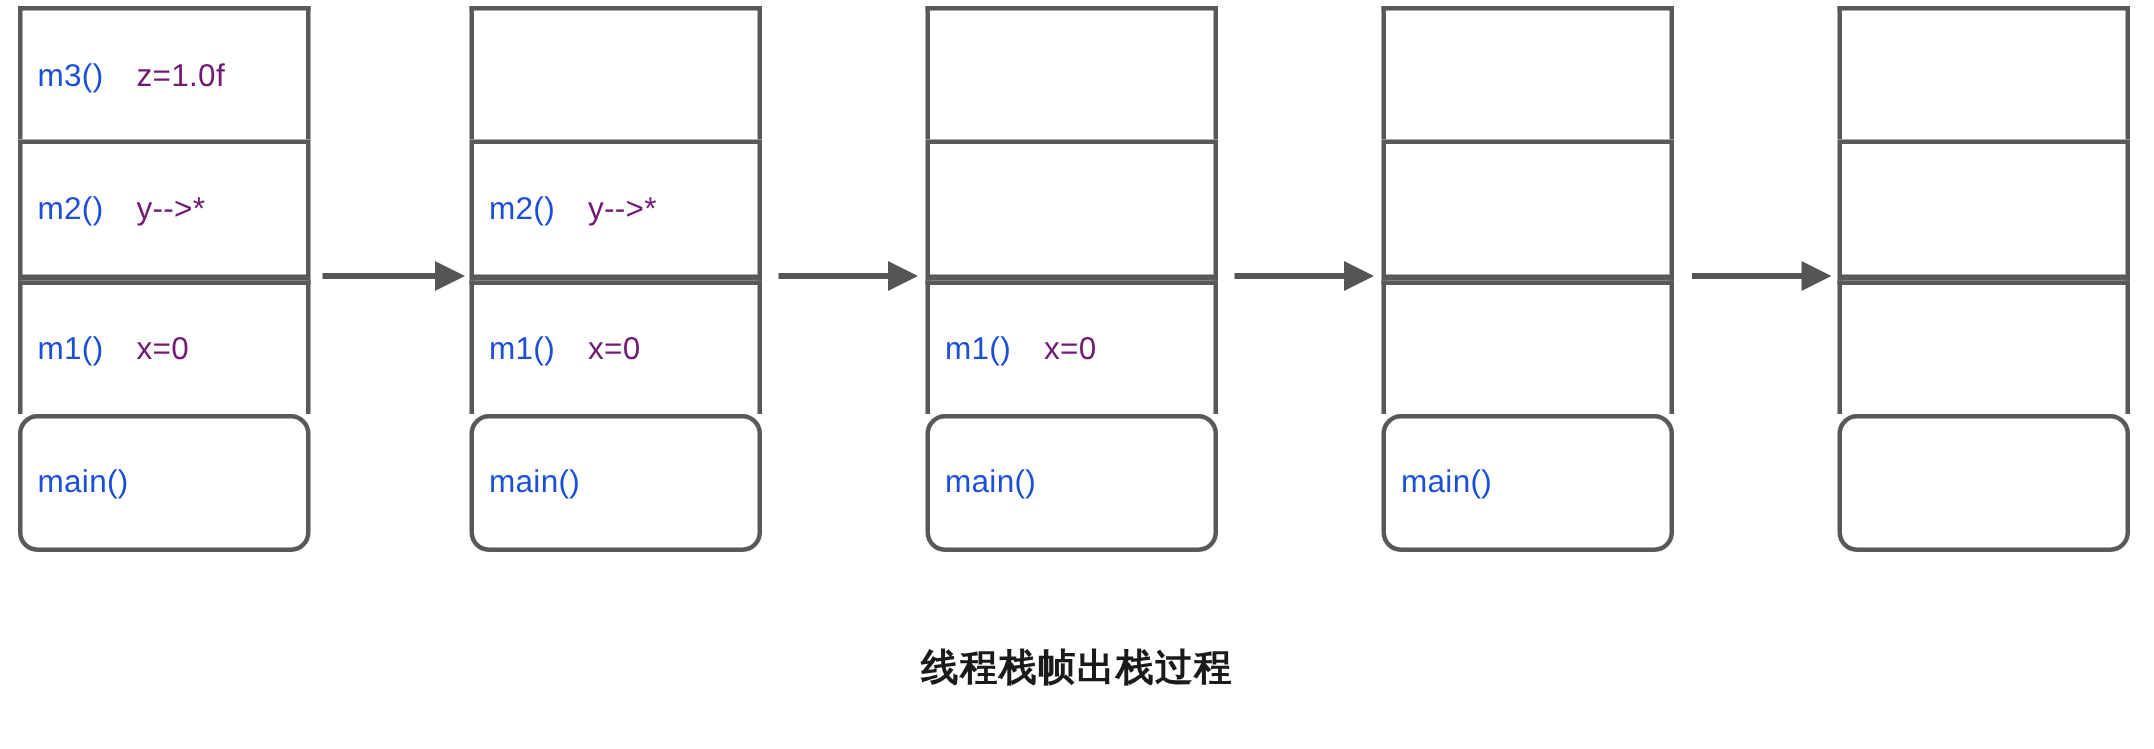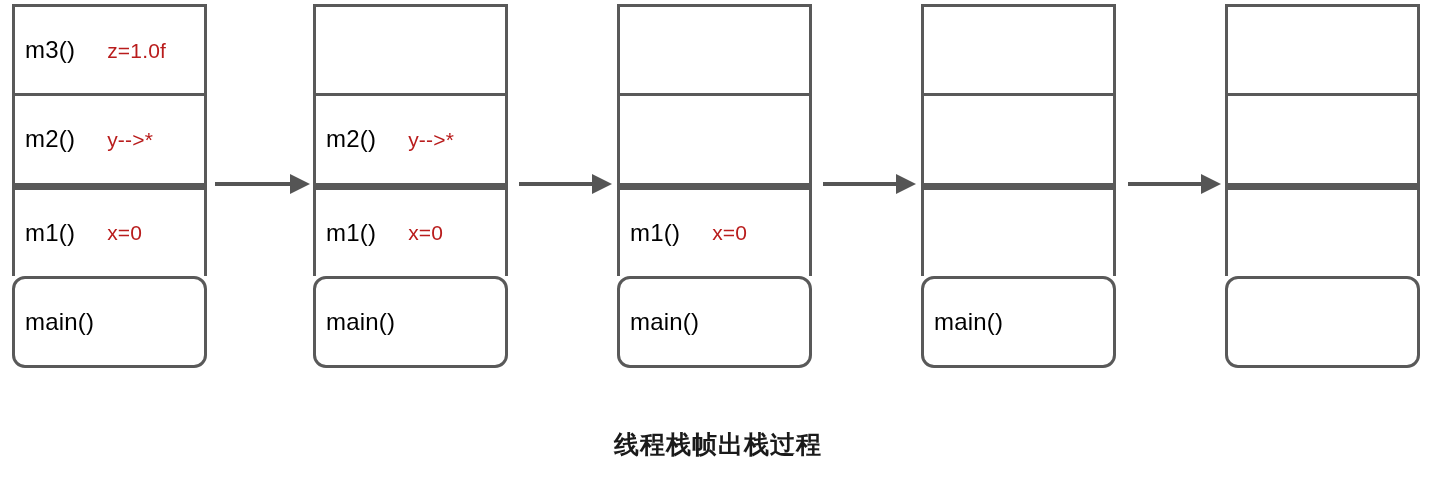--- a/index.html
+++ b/index.html
@@ -49,33 +49,33 @@
     border-bottom-width: 3px;
     border-radius: 13px;
   }
   
   .frame.thick-bottom {
     border-bottom-width: 5px;
     margin-bottom: -1px;
   }
 
   .fname {
-    color: #000000;
-    font-size: 24px;
-    line-height: 1;
-    letter-spacing: .2px;
-    white-space: nowrap;
-  }
-  .fvar {
-    color: #b91c1c;
+    color: #1d4ed8;
     font-size: 21px;
     line-height: 1;
     letter-spacing: .2px;
     white-space: nowrap;
-    margin-left: 32px;
+  }
+  .fvar {
+    color: #701a75;
+    font-size: 21px;
+    line-height: 1;
+    letter-spacing: .2px;
+    white-space: nowrap;
+    margin-left: 22px;
   }
 
   
   .arrow {
     position: absolute;
     height: 20px;
     top: 174px;
   }
   .arrow .shaft {
     position: absolute;

